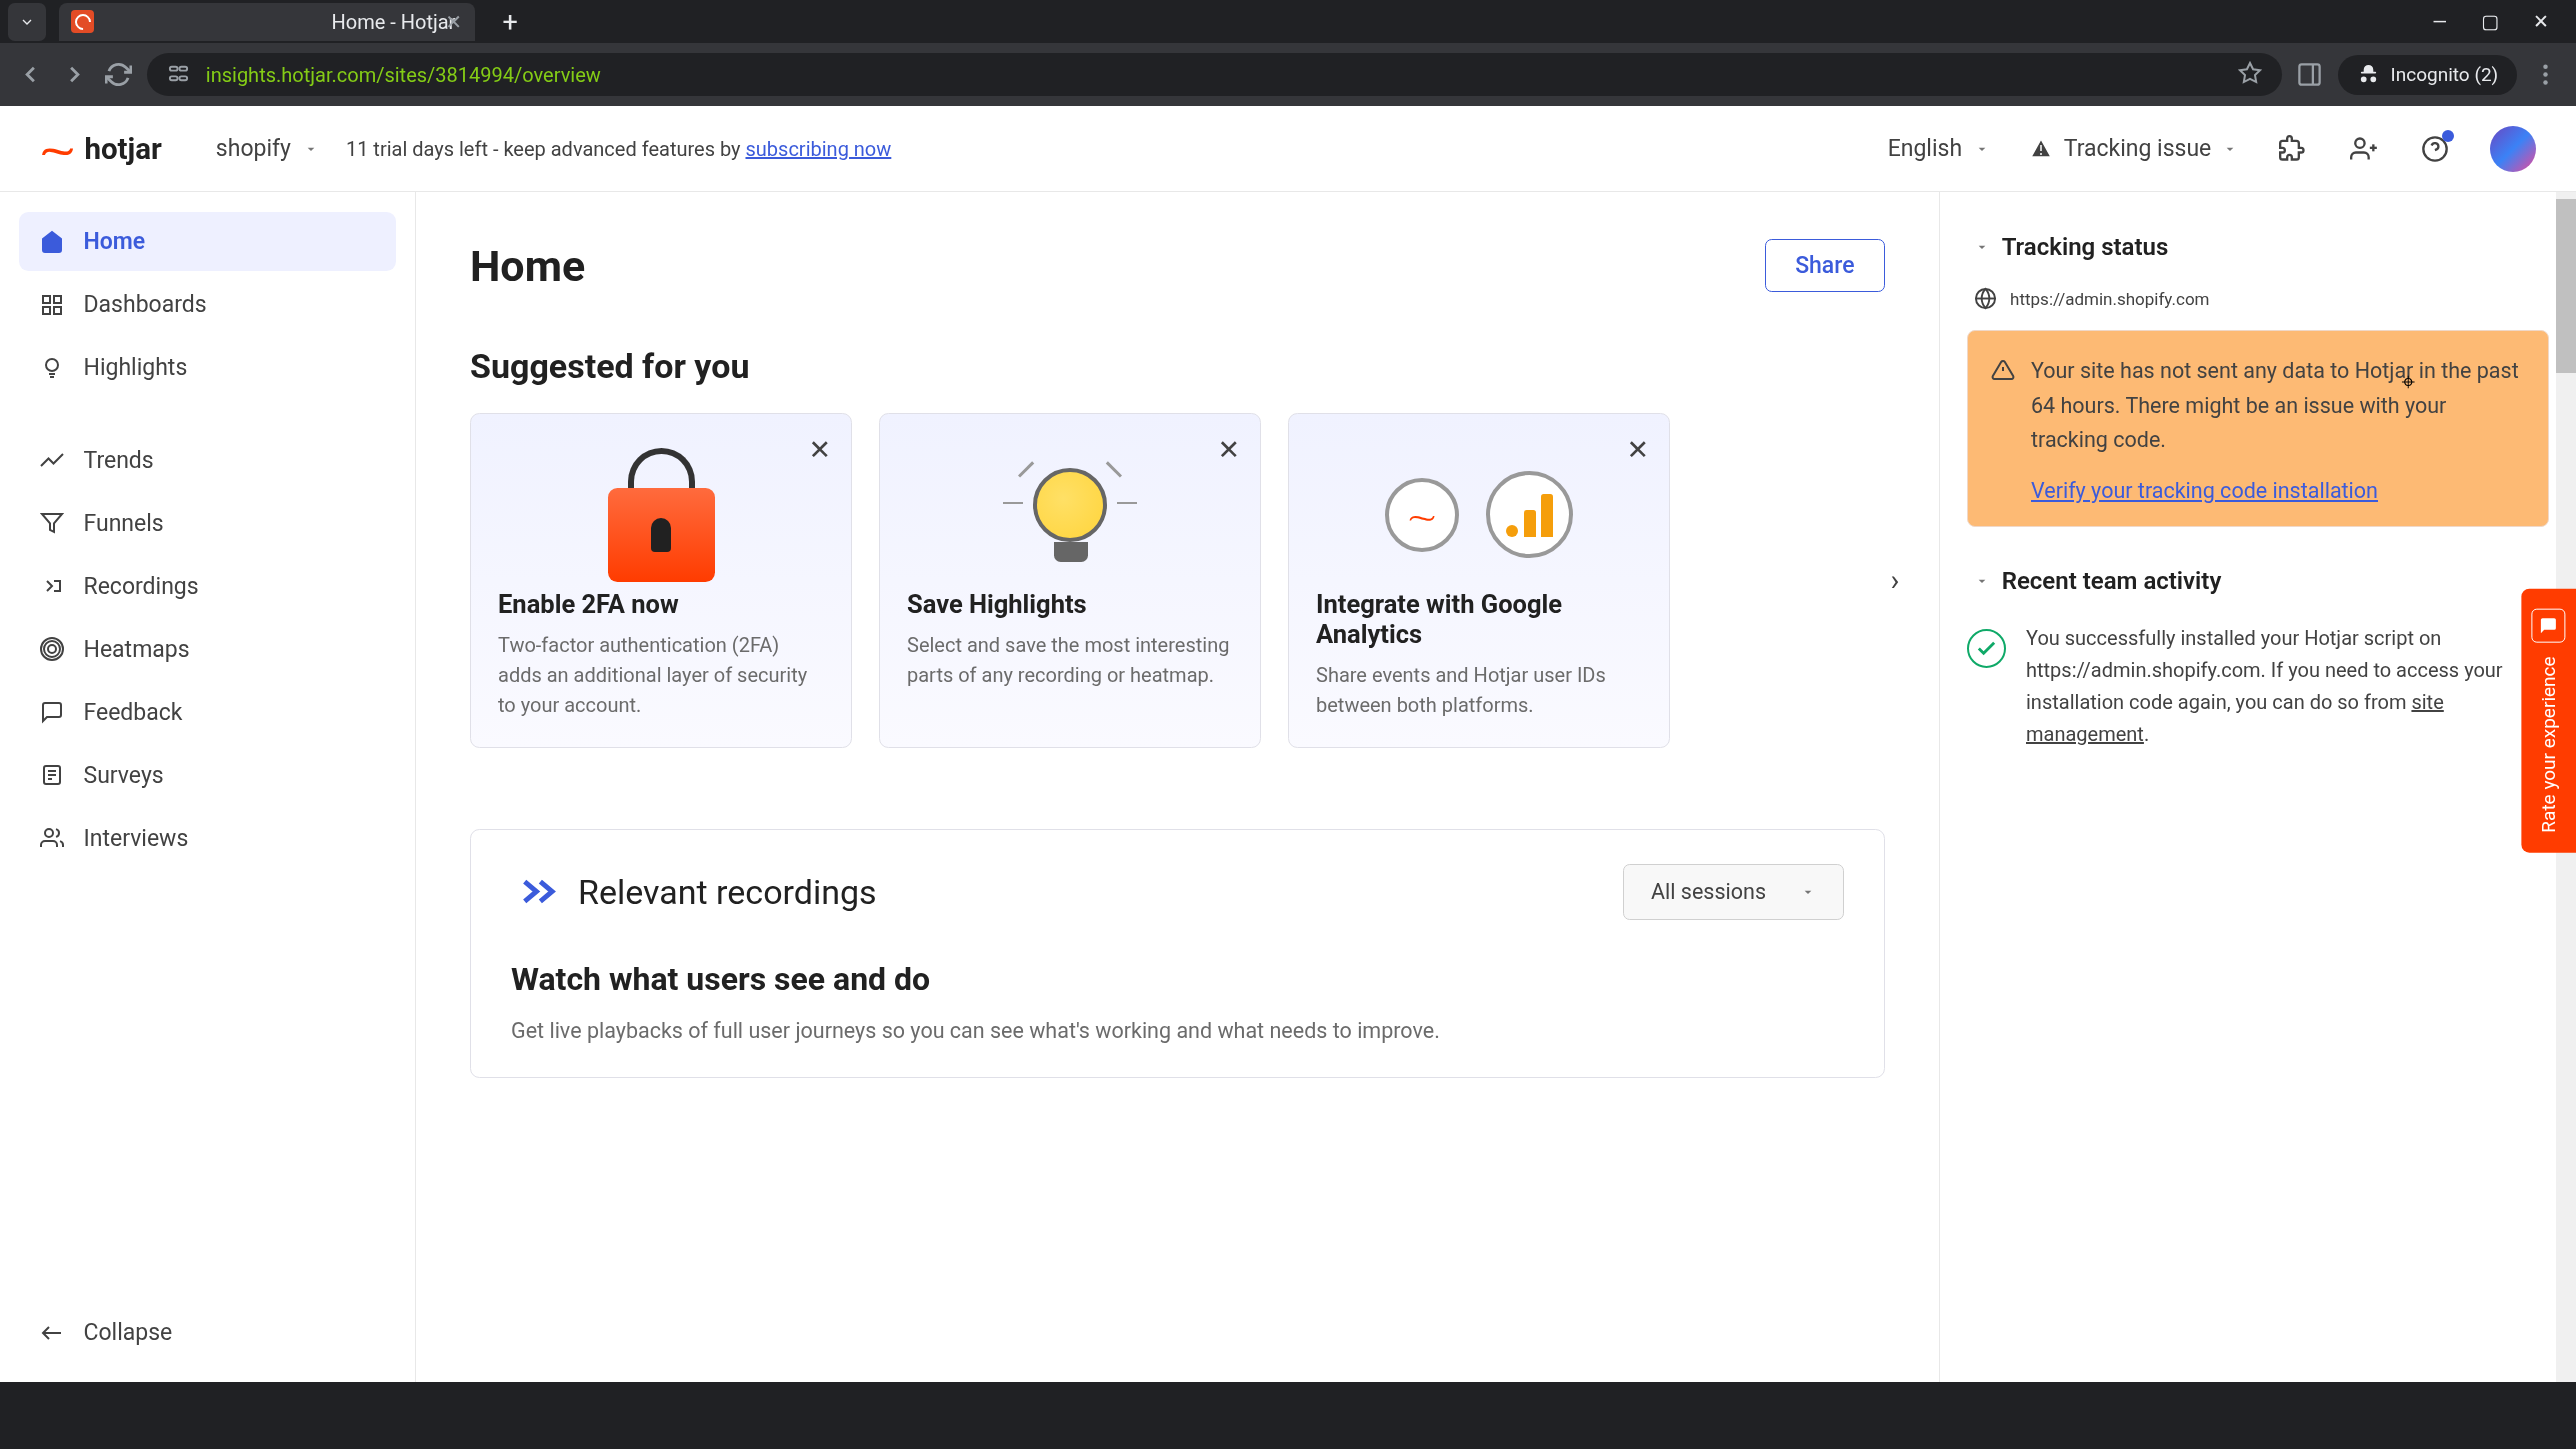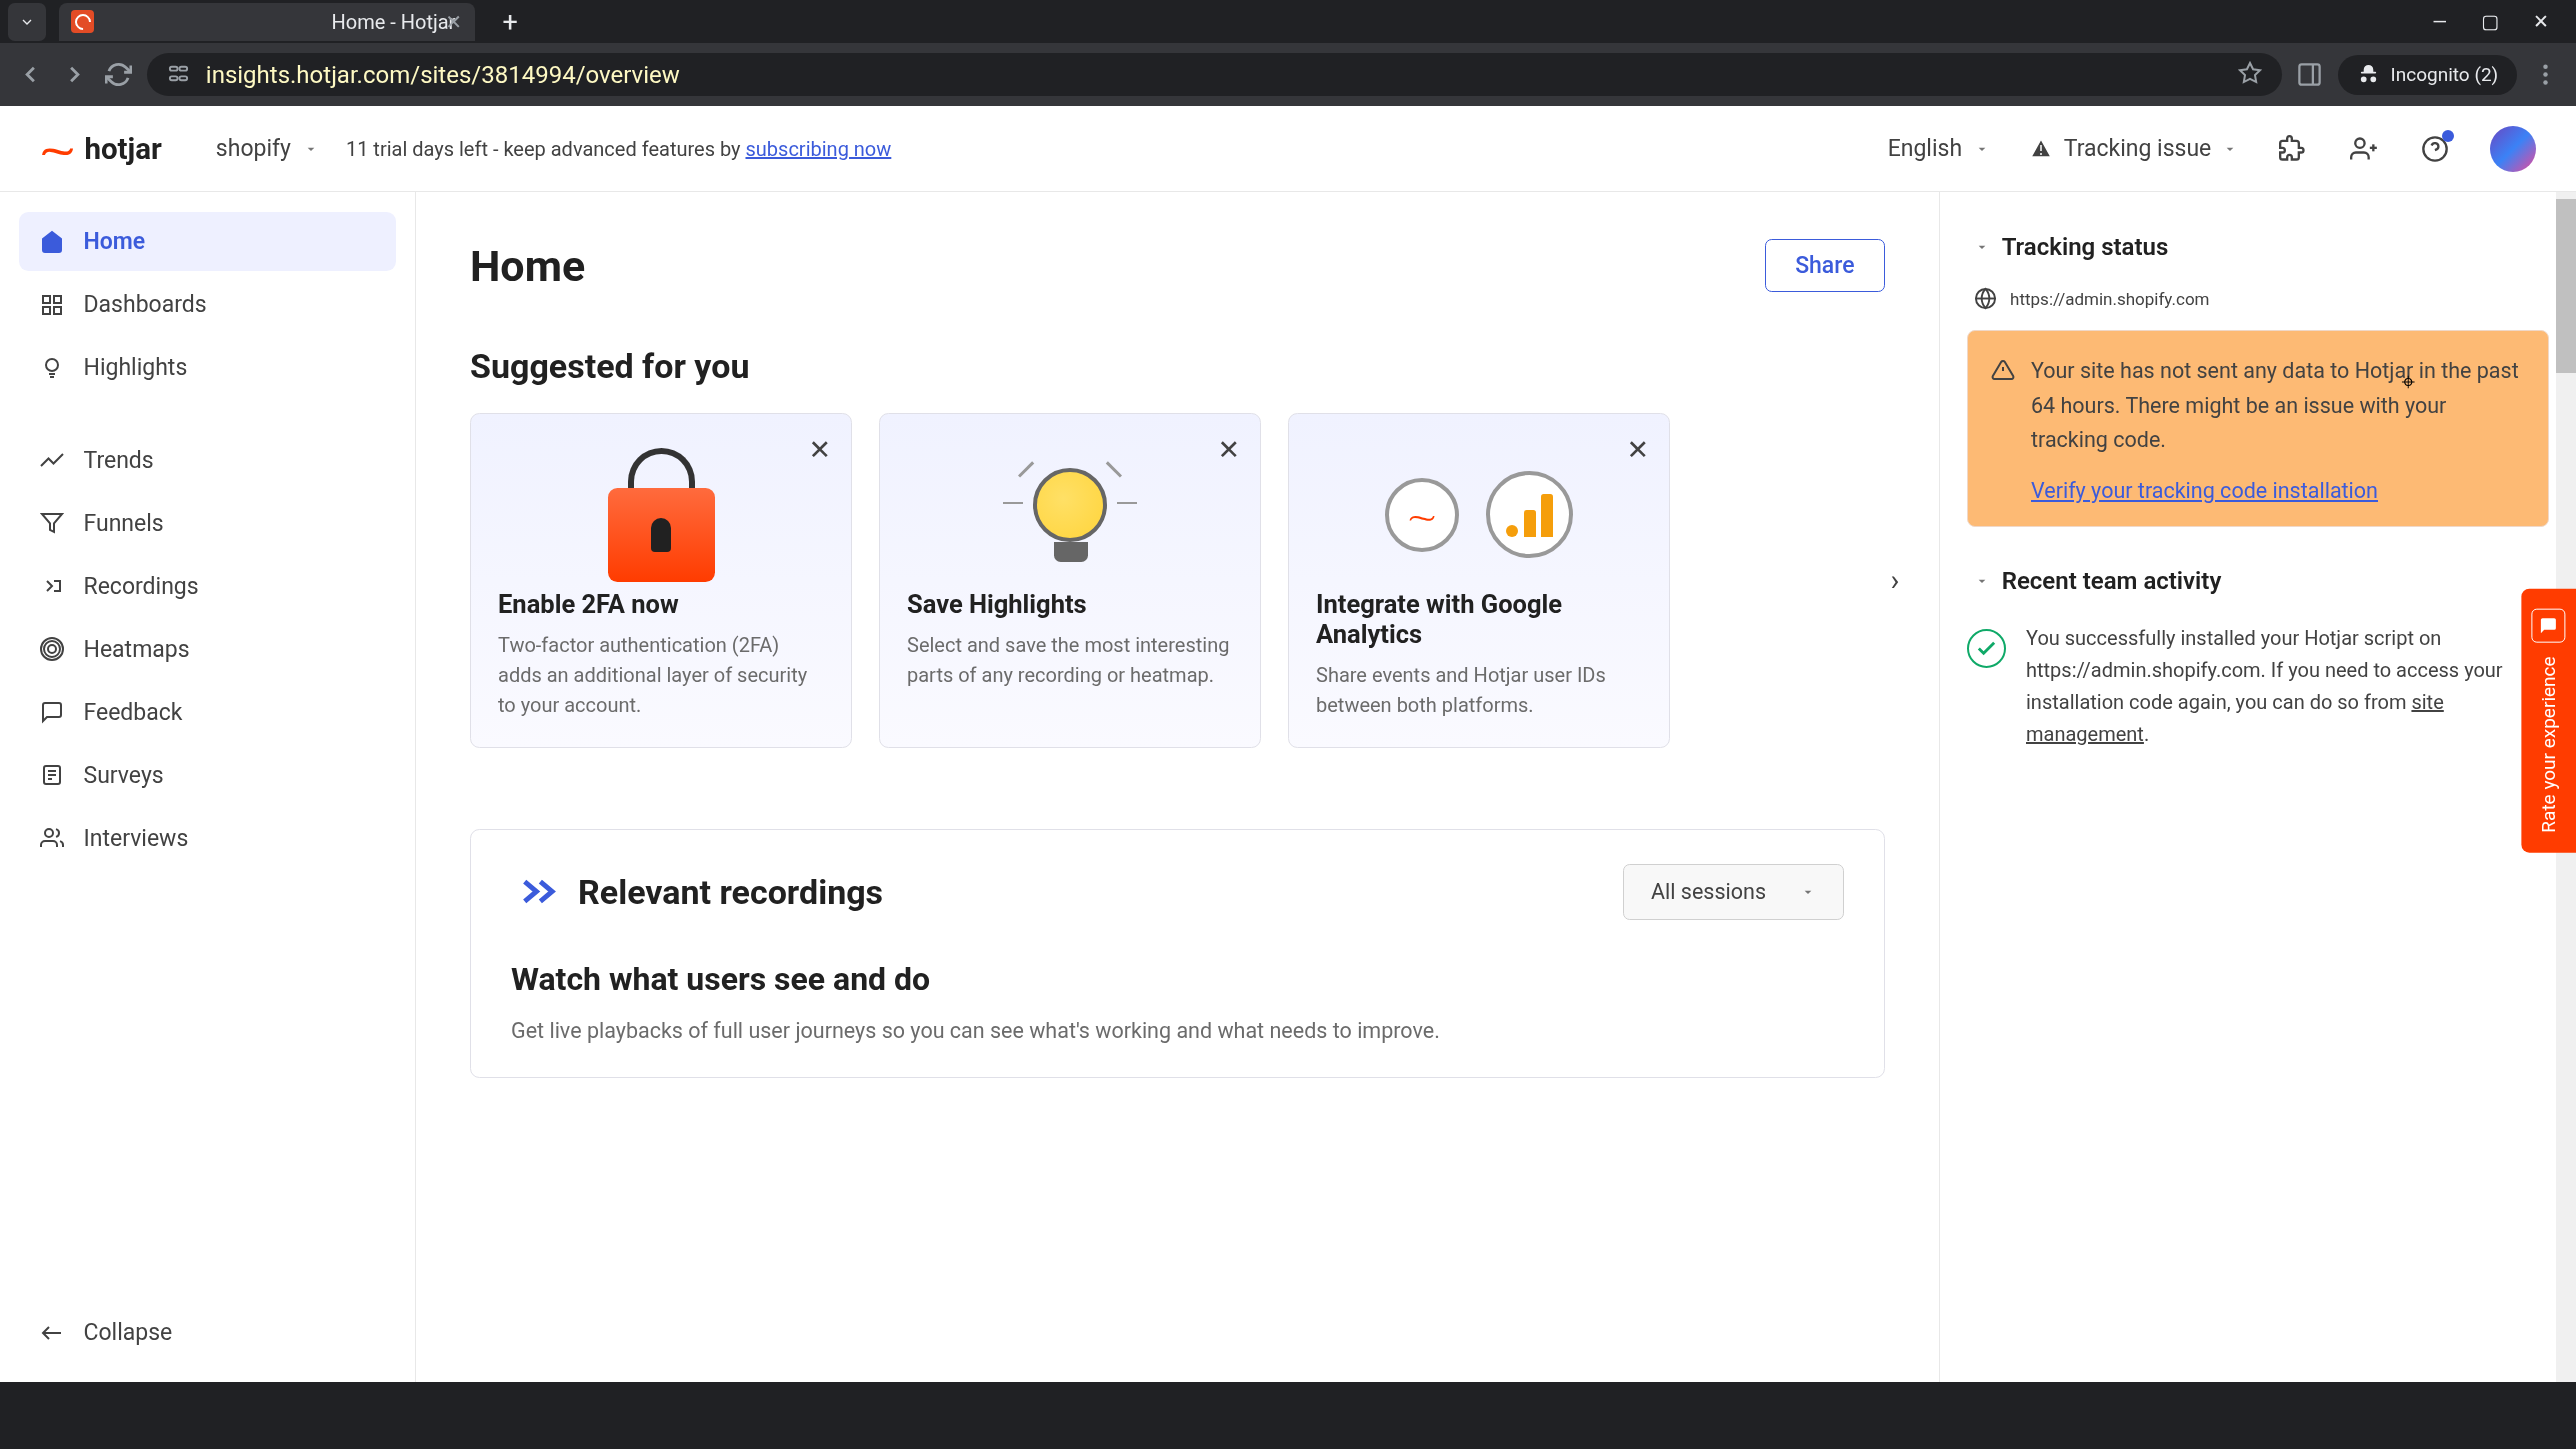--- a/index.html
+++ b/index.html
@@ -15,21 +15,21 @@
     .tab-title { color: #e8eaed; font-size: 20px; }
     .tab-close { position: absolute; right: 13.4px; color: #9aa0a6; font-size: 20px; }
     .new-tab { width: 29.5px; height: 29.5px; display: flex; align-items: center; justify-content: center; color: #e8eaed; font-size: 27px; margin-left: 20px; }
     .window-controls { margin-left: auto; display: flex; gap: 34px; padding-right: 27px; color: #e8eaed; font-size: 19px; }
     
     .toolbar { height: 63px; display: flex; align-items: center; padding: 0 14.8px; background: #35363a; gap: 12px; }
     .nav-btn { width: 32px; height: 32px; display: flex; align-items: center; justify-content: center; color: #9aa0a6; }
     .nav-btn svg { width: 27px; height: 27px; }
     .addr-bar { flex: 1; height: 43px; background: #202124; border-radius: 21.5px; display: flex; align-items: center; padding: 0 20px; gap: 16px; }
     .addr-icon { color: #9aa0a6; }
-    .addr-text { color: #fef9c3; font-size: 24px; }
+    .addr-text { color: #84cc16; font-size: 20px; }
     .addr-right { margin-left: auto; display: flex; gap: 20px; color: #9aa0a6; }
     .incognito-badge { background: #202124; border-radius: 21.5px; height: 40px; display: flex; align-items: center; padding: 0 19px; gap: 10.7px; color: #e8eaed; font-size: 19px; }
     
     
     .app { background: #ffffff; height: calc(1449px - 106px - 67px); position: relative; }
     .app-header { height: 86px; border-bottom: 0.7px solid #e8e8e8; display: flex; align-items: center; padding: 0 40px; gap: 27px; }
     .logo { display: flex; align-items: center; gap: 9.4px; font-size: 29.5px; font-weight: 700; color: #212121; }
     .logo-mark { color: #ff3c00; font-size: 35px; }
     .site-select { display: flex; align-items: center; gap: 12px; font-size: 23px; color: #424242; margin-left: 27px; }
     .trial-text { font-size: 20px; color: #424242; }
@@ -68,21 +68,21 @@
     .card-close { position: absolute; top: 20px; right: 20px; font-size: 27px; color: #424242; }
     .card-icon-wrap { height: 148px; display: flex; align-items: center; justify-content: center; }
     .card-title { font-size: 25.5px; font-weight: 700; color: #212121; margin-bottom: 10.7px; }
     .card-desc { font-size: 20px; color: #6b6b6b; line-height: 1.5; }
     .cards-next { position: absolute; right: -27px; top: 50%; transform: translateY(-50%); width: 34px; height: 34px; display: flex; align-items: center; justify-content: center; color: #424242; font-size: 29.5px; }
     
     .recordings-panel { border: 0.7px solid #e0e0e8; border-radius: 9.4px; padding: 34px 40px; }
     .rec-head { display: flex; align-items: center; justify-content: space-between; margin-bottom: 40px; }
     .rec-title-wrap { display: flex; align-items: center; gap: 20px; }
     .rec-icon { width: 47px; height: 47px; }
-    .rec-title { font-size: 34px; font-weight: 700; color: #212121; }
+    .rec-title { font-size: 34px; font-weight: 400; color: #212121; }
     .sessions-select { border: 0.7px solid #d0d0d0; border-radius: 6.7px; padding: 14.8px 27px; display: flex; align-items: center; gap: 34px; font-size: 21.5px; color: #424242; background: #f8f8f8; }
     .rec-sub { font-size: 32px; font-weight: 700; color: #212121; margin-bottom: 20px; }
     .rec-desc { font-size: 21.5px; color: #6b6b6b; }
     
     
     .right-panel { width: 637px; border-left: 0.7px solid #e8e8e8; padding: 34px 27px; overflow-y: auto; }
     .panel-section { margin-bottom: 34px; }
     .panel-head { display: flex; align-items: center; gap: 12px; font-size: 24px; font-weight: 600; color: #212121; margin-bottom: 20px; padding: 6.7px; border-radius: 5.4px; }
     .site-url { display: flex; align-items: center; gap: 13.4px; font-size: 17px; color: #424242; margin-bottom: 20px; padding-left: 6.7px; }
     .warn-box { background: #fdba74; border: 0.7px solid #f0d8c8; border-radius: 8px; padding: 23px; }

